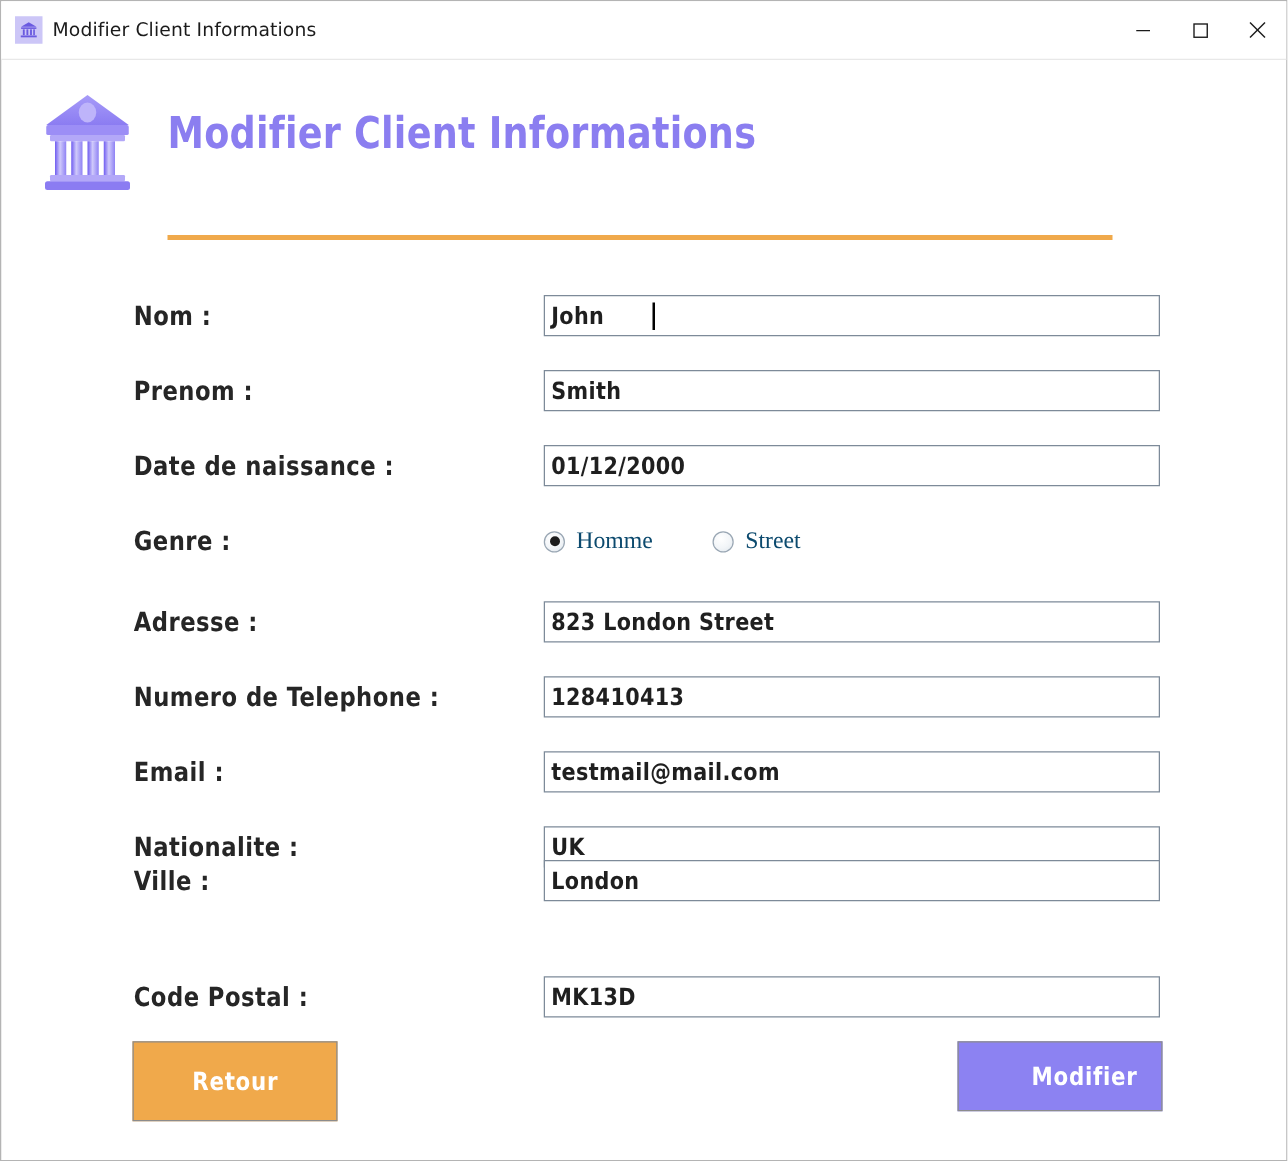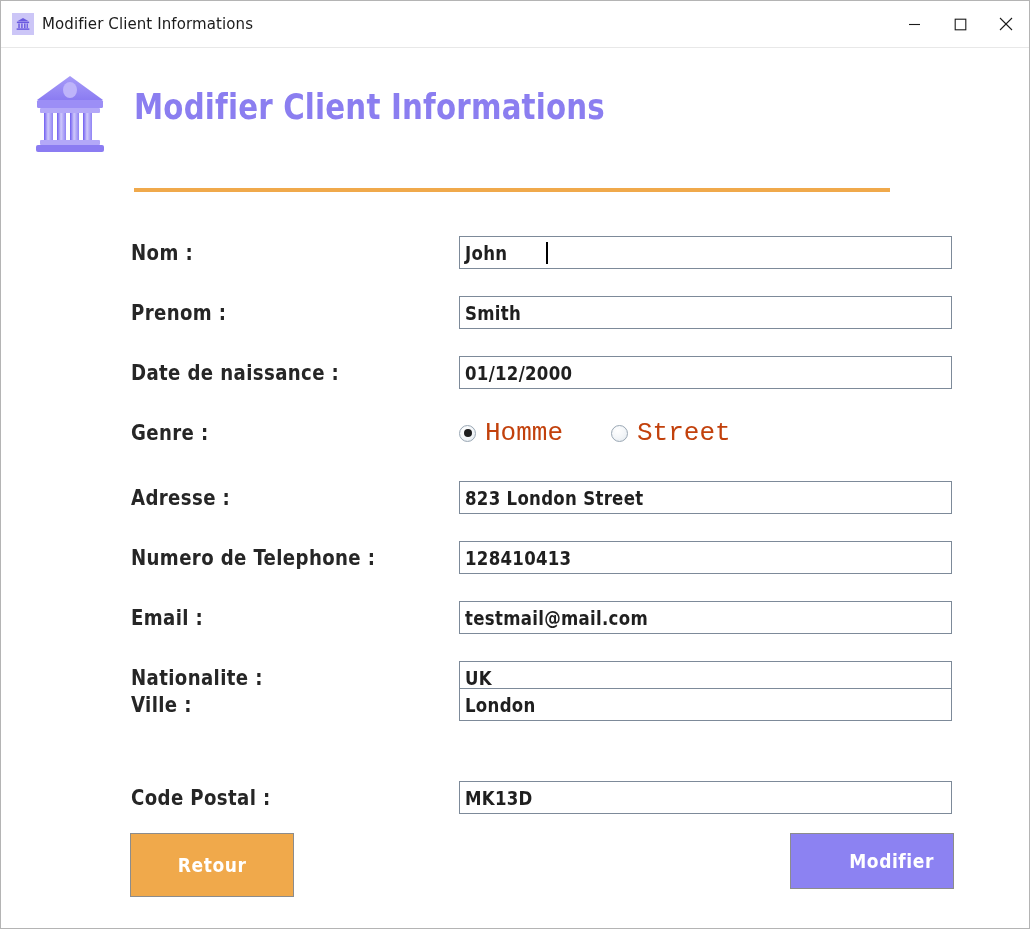--- a/index.html
+++ b/index.html
@@ -104,21 +104,20 @@
     top: 140px;
     width: 756px;
     height: 4px;
     background: #f0a94b;
   }
 
   
   .form {
     position: relative;
     flex: 1;
-    margin-left: 24px;
   }
   .row {
     position: absolute;
     left: 0;
     width: 100%;
     height: 34px;
   }
   .row-label {
     position: absolute;
     left: 106px;
@@ -195,23 +194,23 @@
     flex: none;
   }
   .radio-mark.checked::after {
     content: "";
     width: 8px;
     height: 8px;
     border-radius: 50%;
     background: #1d1d1d;
   }
   .radio-label {
-    font-family: Liberation Mono, monospace;
-    font-size: 26px;
-    color: #c2410c;
+    font-family: Liberation Serif, serif;
+    font-size: 19px;
+    color: #0c4a6e;
     white-space: nowrap;
   }
 
   
   .btn {
     position: absolute;
     box-sizing: border-box;
     border: 1px solid #8c8c8c;
     display: flex;
     align-items: center;

